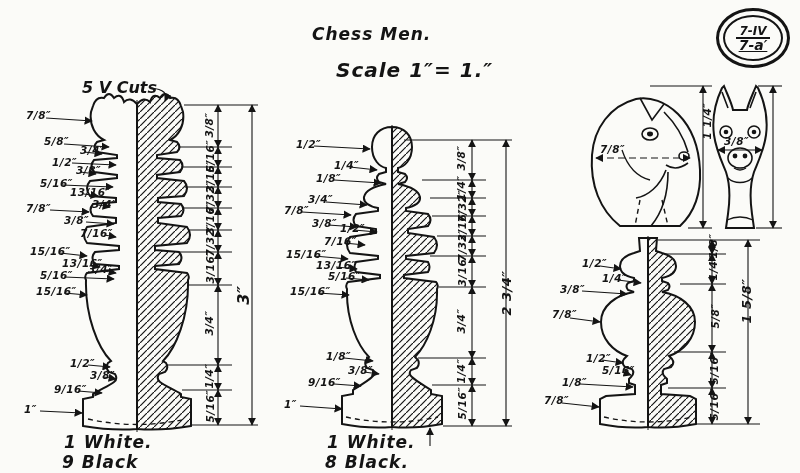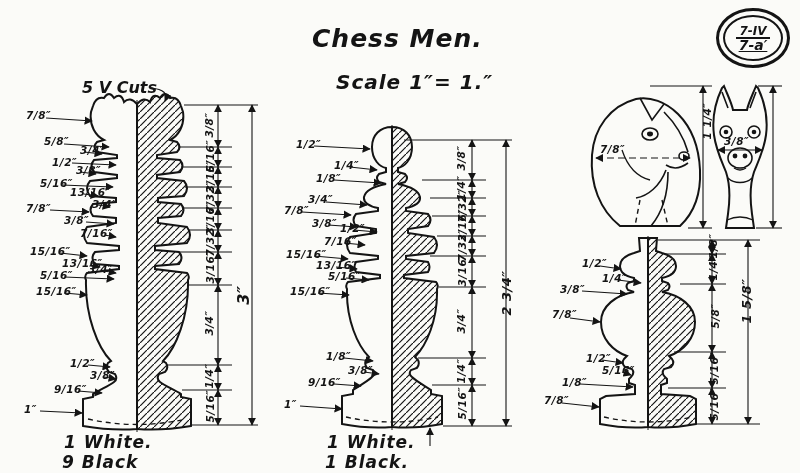--- a/index.html
+++ b/index.html
@@ -1,21 +1,21 @@
 <!DOCTYPE html>
 <html><head>
 <meta charset="utf-8">
 <style>
   html,body{margin:0;padding:0;background:#e8e8e4;}
   #sheet{
     position:relative;width:800px;height:473px;background:#fbfbf8;
     font-family:"DejaVu Sans",sans-serif;color:#141414;overflow:hidden;
   }
   .hand{font-style:italic;font-weight:bold;color:#141414;}
-  .title{position:absolute;font-size:25px;letter-spacing:1px;}
+  .title{position:absolute;font-size:17px;letter-spacing:1px;}
   .scale{position:absolute;font-size:20px;letter-spacing:1px;}
   .dim{
     position:absolute;font-style:italic;font-weight:bold;
     font-size:10.5px;line-height:10px;white-space:nowrap;letter-spacing:.5px;
   }
   .rot{transform:rotate(-90deg);transform-origin:center;}
   .big{font-size:16px;}
   .mid{font-size:13px;}
   .caption{position:absolute;font-size:17px;font-style:italic;font-weight:bold;letter-spacing:1px;white-space:nowrap;}
   .note{position:absolute;font-size:16px;font-style:italic;font-weight:bold;}
@@ -221,21 +221,21 @@
       <line x1="712" y1="254" x2="712" y2="284" marker-start="url(#ar)" marker-end="url(#ar)"></line>
       <line x1="712" y1="284" x2="712" y2="352" marker-start="url(#ar)" marker-end="url(#ar)"></line>
       <line x1="712" y1="352" x2="712" y2="388" marker-start="url(#ar)" marker-end="url(#ar)"></line>
       <line x1="712" y1="388" x2="712" y2="424" marker-start="url(#ar)" marker-end="url(#ar)"></line>
 
       <line x1="748" y1="240" x2="748" y2="424" marker-start="url(#ar)" marker-end="url(#ar)"></line>
     </g>
   </svg>
 
   <div class="title hand" style="left:312px;top:24px;">Chess Men.</div>
-  <div class="scale hand" style="left:336px;top:58px;margin-top:12px;">Scale 1″= 1.″</div>
+  <div class="scale hand" style="left:336px;top:58px;">Scale 1″= 1.″</div>
 
   <div id="stamp">
     <div class="inner">
       <span class="t">7-IV</span>
       <span class="b">7-a′</span>
     </div>
   </div>
 
   <div class="note" style="left:82px;top:78px;">5 V Cuts</div>
 
@@ -316,16 +316,16 @@
   <span class="dim rot" style="left:700px;top:241px;">1/8″</span>
   <span class="dim rot" style="left:700px;top:263px;">1/4″</span>
   <span class="dim rot" style="left:702px;top:311px;">5/8″</span>
   <span class="dim rot" style="left:698px;top:363px;">5/16″</span>
   <span class="dim rot" style="left:698px;top:399px;">5/16″</span>
   <span class="dim rot mid" style="left:724px;top:296px;">1 5/8″</span>
 
   <div class="caption" style="left:64px;top:432px;">1 White.</div>
   <div class="caption" style="left:62px;top:452px;">9 Black</div>
   <div class="caption" style="left:327px;top:432px;">1 White.</div>
-  <div class="caption" style="left:325px;top:452px;">1 Black.</div>
+  <div class="caption" style="left:325px;top:452px;">8 Black.</div>
   <div class="caption" style="left:615px;top:471px;">2 Black.</div>
 
 </div>
 
 </body></html>

